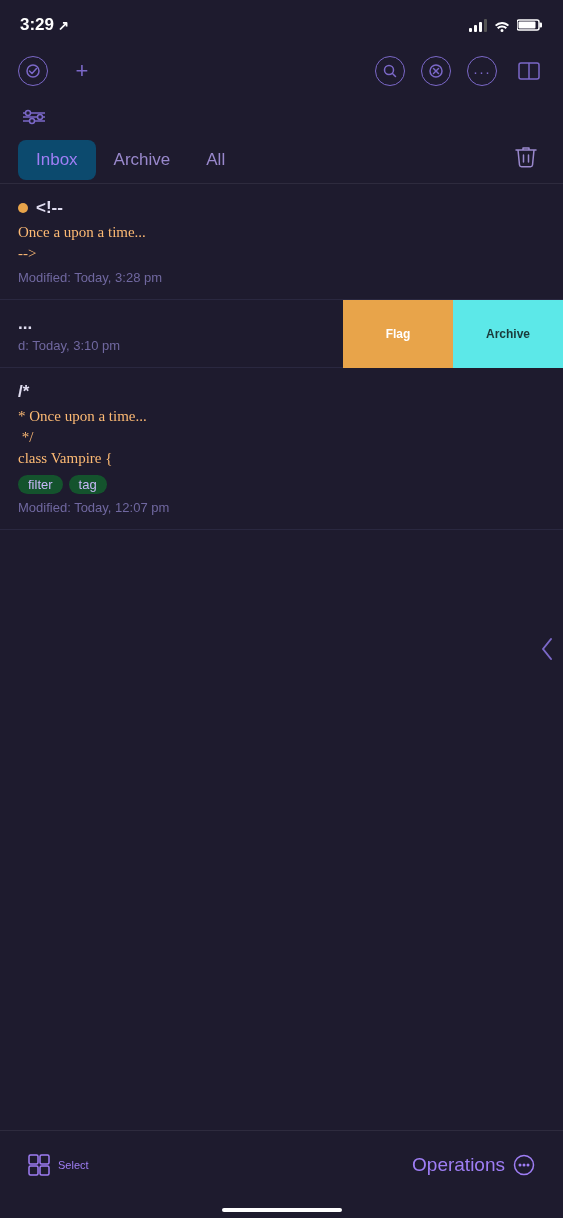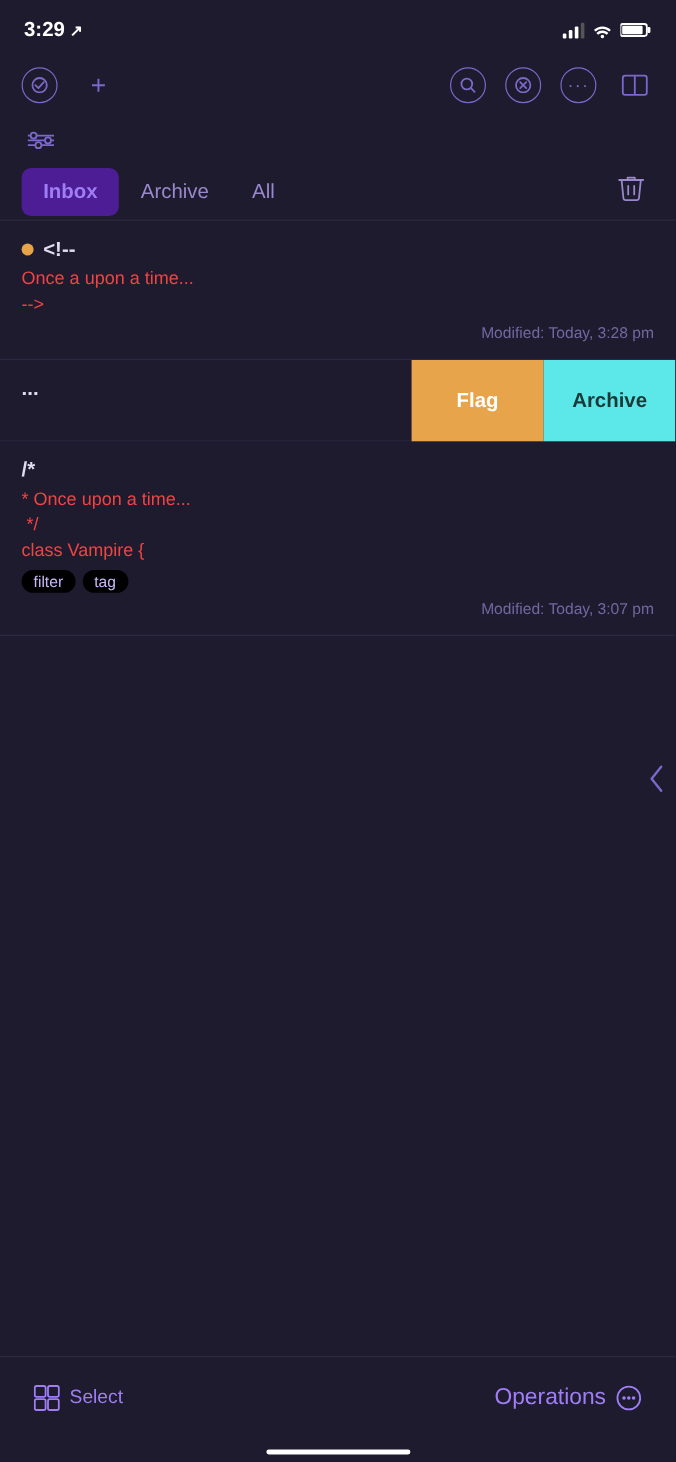--- a/index.html
+++ b/index.html
@@ -105,22 +105,22 @@
     }
     .tab {
       padding: 10px 18px;
       font-size: 17px;
       color: #9988cc;
       cursor: pointer;
       border-radius: 8px;
     }
     .tab.active {
       color: #9f7ef5;
-      font-weight: 700;
-      background: #4c1d95;
+      font-weight: 400;
+      background: #0c4a6e;
     }
     .tab-trash {
       margin-left: auto;
       color: #9988cc;
       font-size: 20px;
       cursor: pointer;
       padding: 8px 8px;
     }
 
     .note-item {
@@ -146,47 +146,47 @@
       background: #e8a44a;
       flex-shrink: 0;
     }
     .note-title {
       font-size: 17px;
       font-weight: 600;
       color: #e0ddf0;
     }
     .note-preview {
       font-size: 15px;
-      color: #ef4444;
+      color: #fdba74;
       margin-bottom: 6px;
       padding-left: 0;
       line-height: 1.4;
+      font-family: Liberation Serif, serif;
     }
     .note-date {
       font-size: 13px;
       color: #7068a0;
-      text-align: right;
     }
 
     
     .swipe-overlay {
       position: absolute;
       right: 0;
       top: 0;
       height: 100%;
       display: flex;
       z-index: 10;
     }
     .swipe-btn {
       display: flex;
       align-items: center;
       justify-content: center;
       width: 110px;
       height: 100%;
-      font-size: 17px;
+      font-size: 12px;
       font-weight: 600;
       color: #fff;
       cursor: pointer;
     }
     .swipe-flag { background: #e8a44a; }
     .swipe-trash { background: #e05050; }
     .swipe-archive { background: #5ce8e8; color: #1a3a3a; }
 
     
     .note-item-container {
@@ -195,21 +195,21 @@
     }
 
     
     .note-tags {
       display: flex;
       gap: 6px;
       margin-top: 4px;
       margin-bottom: 6px;
     }
     .tag-badge {
-      background: #000000;
+      background: #14532d;
       color: #c8b8f8;
       font-size: 13px;
       padding: 2px 10px;
       border-radius: 12px;
     }
 
     
     .back-btn {
       position: absolute;
       right: 0;
@@ -393,41 +393,41 @@
     <div class="note-item-container">
       <div class="note-item">
         <div class="note-title-row">
           <span class="note-title">/*</span>
         </div>
         <div class="note-preview">* Once upon a time...<br>&nbsp;*/<br>class Vampire {</div>
         <div class="note-tags">
           <span class="tag-badge">filter</span>
           <span class="tag-badge">tag</span>
         </div>
-        <div class="note-date">Modified: Today, 3:07 pm</div>
+        <div class="note-date">Modified: Today, 12:07 pm</div>
       </div>
     </div>
 
     <div class="back-btn" style="position:absolute; right:0; top:45%; transform:translateY(-50%);">
       <svg width="14" height="24" viewBox="0 0 14 24" fill="none">
         <polyline points="10,2 2,12 10,22" stroke="#7b68c8" stroke-width="2" stroke-linecap="round" stroke-linejoin="round"></polyline>
       </svg>
     </div>
 
   </div>
 
   <div class="bottom-bar">
     <div class="bottom-bar-item">
       <svg width="22" height="22" viewBox="0 0 22 22" fill="none">
         <rect x="1" y="1" width="9" height="9" rx="1.5" stroke="#9f7ef5" stroke-width="1.5"></rect>
         <rect x="1" y="12" width="9" height="9" rx="1.5" stroke="#9f7ef5" stroke-width="1.5"></rect>
         <rect x="12" y="1" width="9" height="9" rx="1.5" stroke="#9f7ef5" stroke-width="1.5"></rect>
         <rect x="12" y="12" width="9" height="9" rx="1.5" stroke="#9f7ef5" stroke-width="1.5"></rect>
       </svg>
-      <span style="color:#9f7ef5; font-size:16px;">Select</span>
+      <span style="color:#9f7ef5; font-size:11px;">Select</span>
     </div>
     <div class="bottom-bar-item">
       <span style="color:#9f7ef5; font-size:19px;">Operations</span>
       <svg width="22" height="22" viewBox="0 0 22 22" fill="none">
         <circle cx="11" cy="11" r="9.5" stroke="#9f7ef5" stroke-width="1.5"></circle>
         <circle cx="7" cy="11" r="1.5" fill="#9f7ef5"></circle>
         <circle cx="11" cy="11" r="1.5" fill="#9f7ef5"></circle>
         <circle cx="15" cy="11" r="1.5" fill="#9f7ef5"></circle>
       </svg>
     </div>

